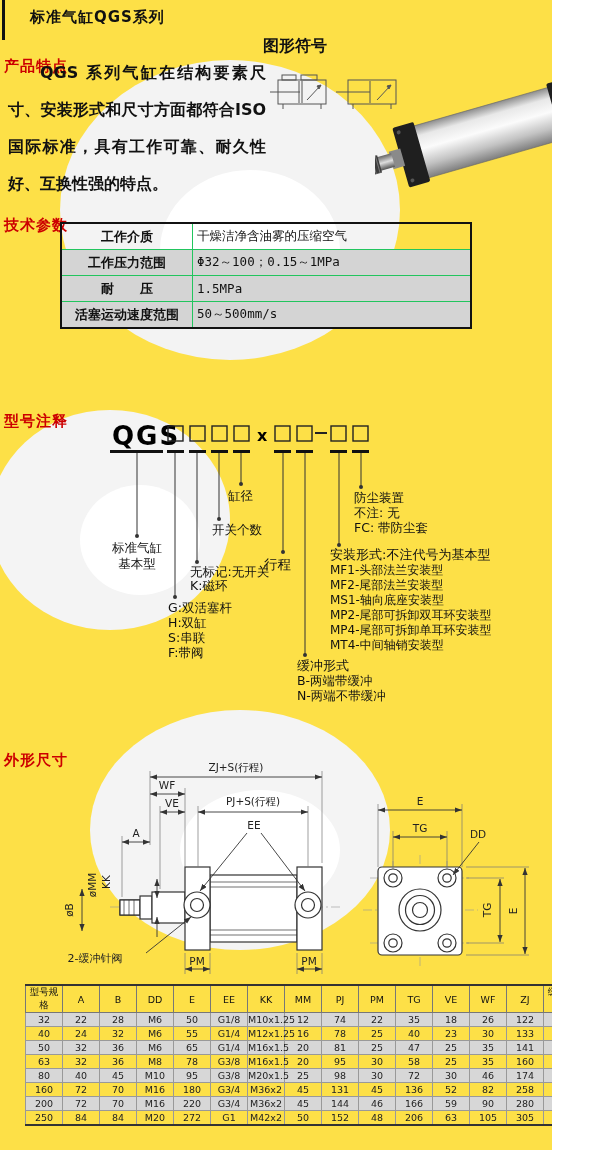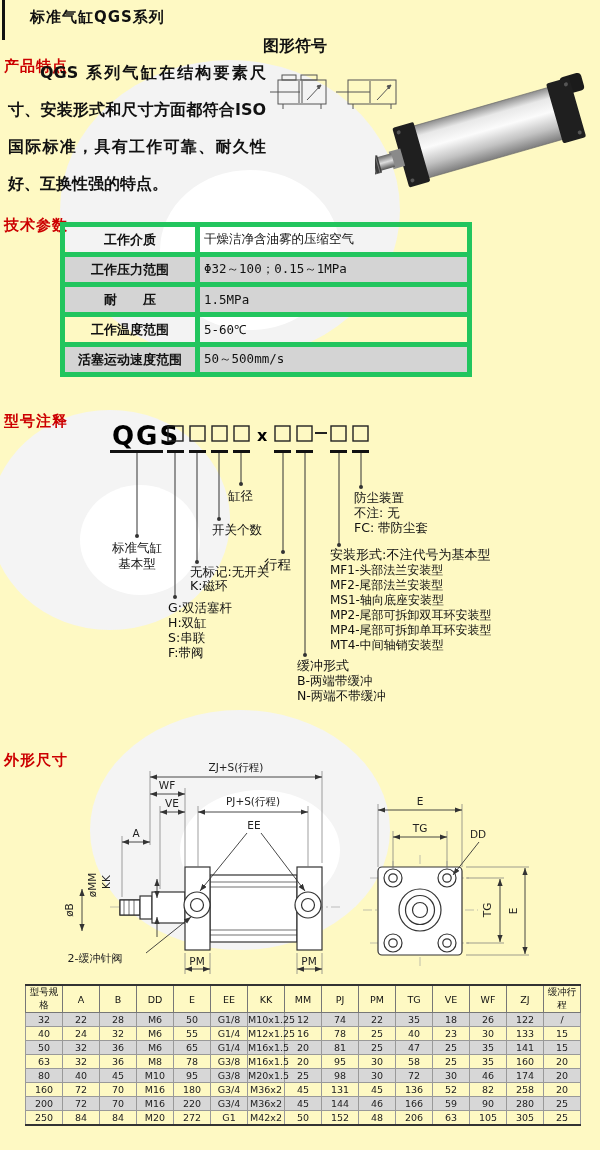--- a/index.html
+++ b/index.html
@@ -1,31 +1,31 @@
 <!DOCTYPE html>
 <html><head>
 <meta charset="utf-8">
 <style>
   html,body{margin:0;padding:0;background:#fff;}
-  .page{position:relative;width:600px;height:1150px;background:#fef9c3;overflow:hidden;
+  .page{position:relative;width:552px;height:1150px;background:#fde047;overflow:hidden;
         font-family:"DejaVu Sans","Liberation Sans",sans-serif;color:#111;}
   .wm{position:absolute;left:0;top:0;width:600px;height:1150px;pointer-events:none;}
   .edge-mark{position:absolute;left:2px;top:0;width:3px;height:40px;background:#111;}
   .doc-title{position:absolute;left:30px;top:8px;font-size:15px;font-weight:bold;letter-spacing:1px;}
   .heading{position:absolute;left:4px;font-size:15px;font-weight:bold;color:#cc0000;letter-spacing:1px;margin-top:24px;}
   .h-feat{top:33px;} .h-spec{top:192px;} .h-model{top:388px;} .h-dim{top:727px;}
   .symbol-label{position:absolute;left:263px;top:36px;font-size:16px;font-weight:bold;}
   .para{position:absolute;left:4px;top:50px;width:258px;font-size:16px;line-height:37px;
         text-align:justify;text-indent:2em;font-weight:600;margin:4px;}
   .sym-svg{position:absolute;left:270px;top:70px;}
   .photo-svg{position:absolute;left:375px;top:60px;}
   table{border-collapse:collapse;}
   .spec-table{position:absolute;left:60px;top:222px;width:412px;table-layout:fixed;
               border:2px solid #111;font-size:13px;}
-  .spec-table td{border:5px solid #22c55e;height:25px;padding:0 4px;}
+  .spec-table td{border:1px solid #22c55e;height:25px;padding:0 4px;}
   .spec-table td.lbl{width:130px;text-align:center;font-weight:bold;padding:0;}
   .spec-table td.val{font-family:"DejaVu Sans Mono","Liberation Mono",monospace;font-size:12.5px;}
   .spec-table tr.alt{background:#d4d4d4;}
   .model-svg{position:absolute;left:0;top:413px;}
   .dim-svg{position:absolute;left:0;top:755px;}
   .dim-table{position:absolute;left:25px;top:984px;width:556px;table-layout:fixed;
              font-size:9.5px;border-top:2px solid #333;border-bottom:2px solid #333;}
   .dim-table th{border:1px solid #777;border-top:none;font-weight:normal;height:16px;padding:0;}
   .dim-table td{border:1px solid #999;text-align:center;height:13px;padding:0;color:#222;}
   .dim-table tr.alt{background:#d7d7d7;}
@@ -119,24 +119,20 @@
         <td class="val">干燥洁净含油雾的压缩空气</td>
         </tr>
       <tr class="alt">
         <td class="lbl">工作压力范围</td>
         <td class="val">Φ32～100；0.15～1MPa</td>
         </tr>
       <tr class="alt">
         <td class="lbl">耐　　压</td>
         <td class="val">1.5MPa</td>
         </tr>
-      <tr>
-        <td class="lbl">工作温度范围</td>
-        <td class="val">5-60℃</td>
-        </tr>
       <tr class="alt">
         <td class="lbl">活塞运动速度范围</td>
         <td class="val">50～500mm/s</td>
         </tr>
     </tbody>
   </table>
 
   <div class="heading h-model">型号注释</div>
 
   <svg class="model-svg" width="600" height="305">

